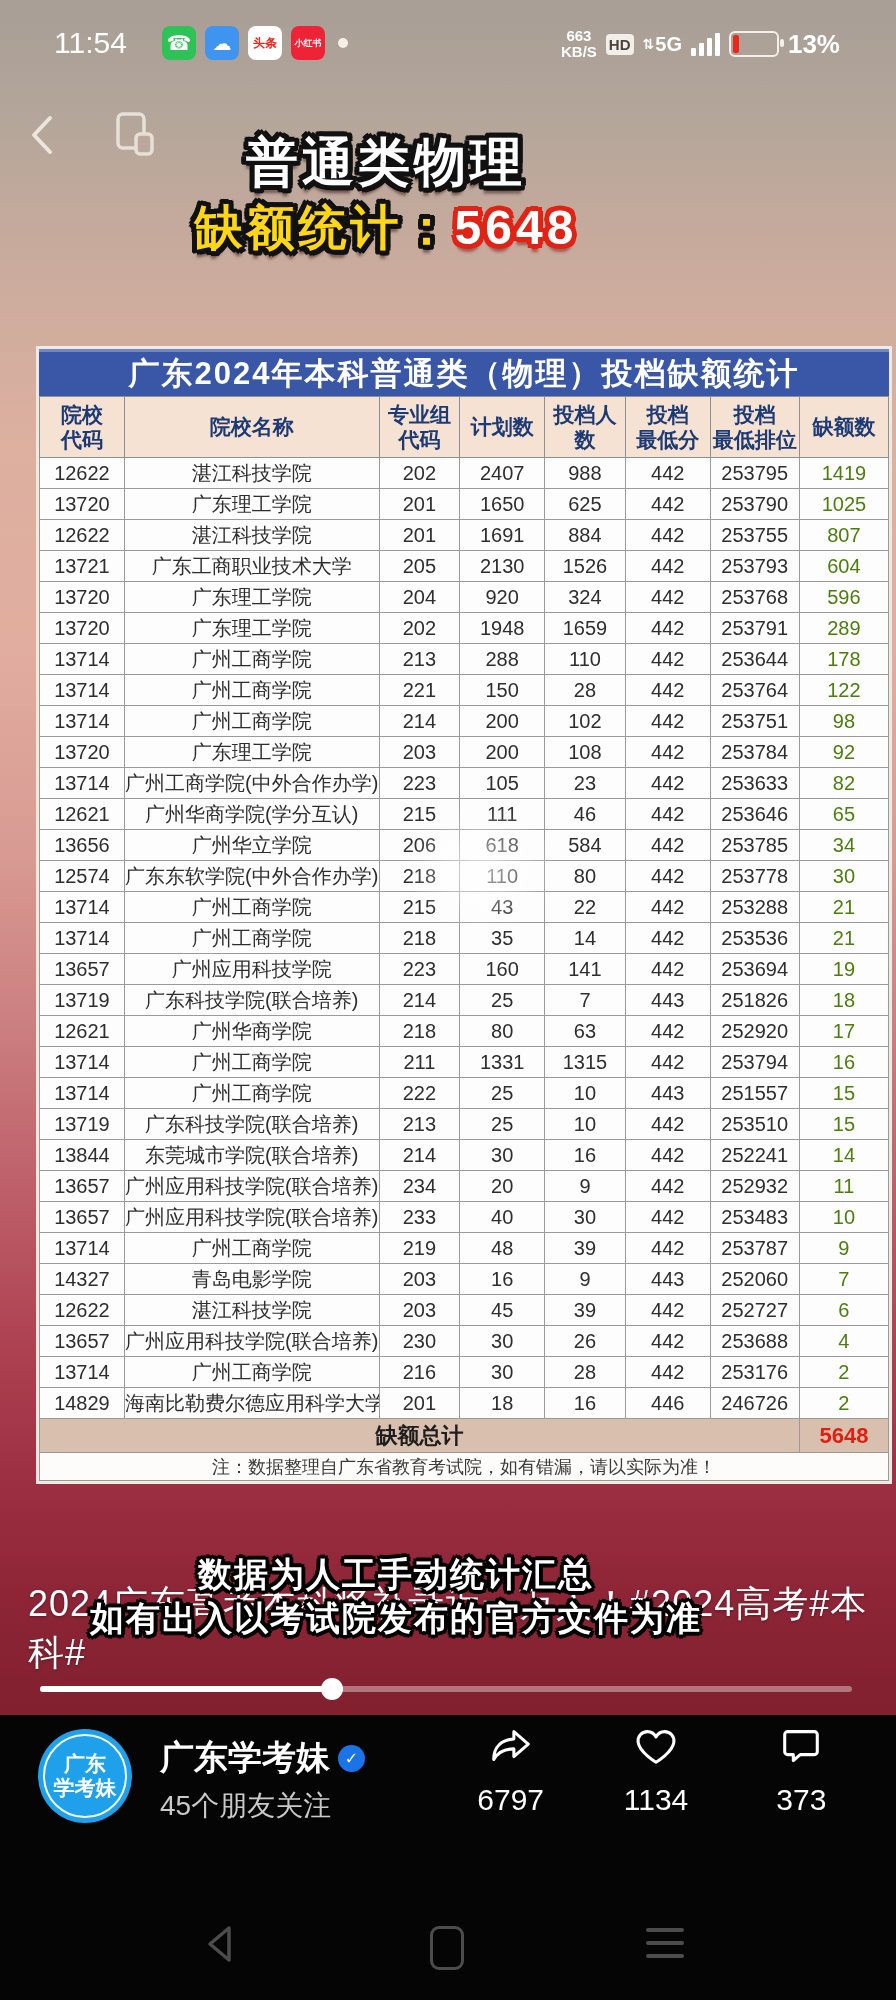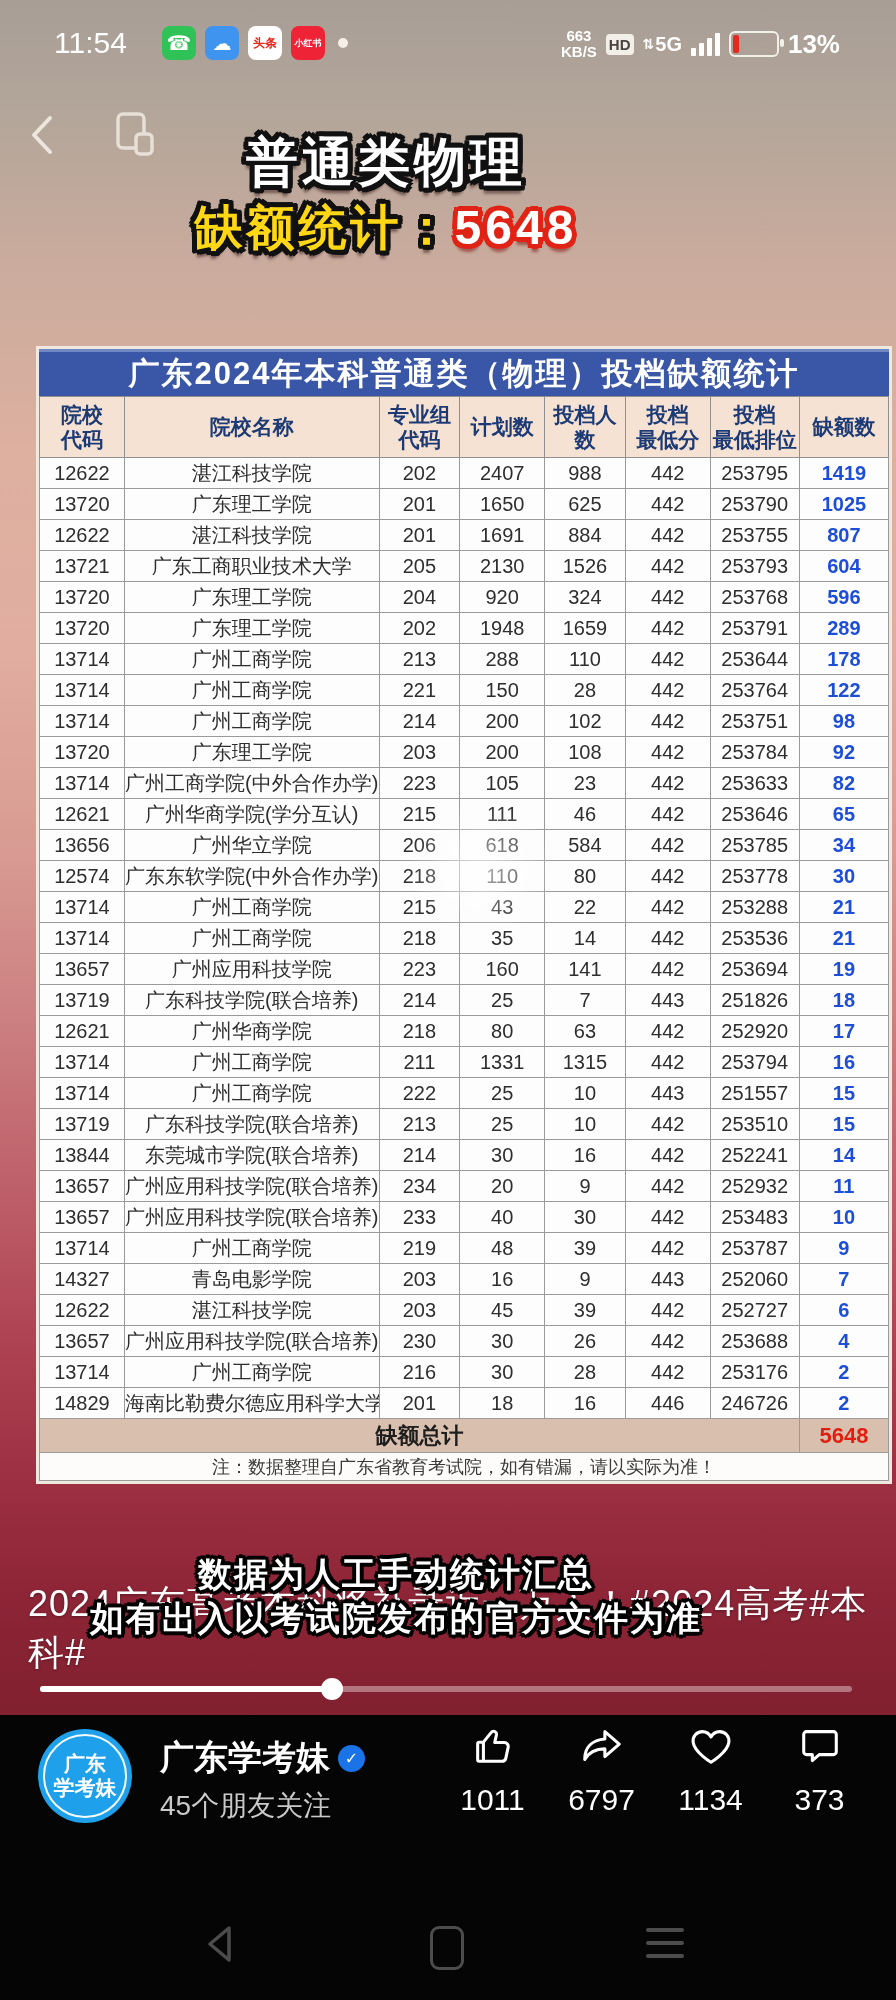--- a/index.html
+++ b/index.html
@@ -51,21 +51,21 @@
     border:3px solid #f0e9df;box-sizing:border-box;}
   .tbl-title{background:#3a56a6;border-top:3px solid #7089c4;color:#fff;text-align:center;
     font-size:31px;font-weight:800;letter-spacing:2px;height:44px;line-height:44px;}
   table{width:100%;border-collapse:collapse;table-layout:fixed;}
   col.c0{width:10%;} col.c1{width:30%;} col.c2{width:9.5%;} col.c3{width:10%;}
   col.c4{width:9.5%;} col.c5{width:10%;} col.c6{width:10.5%;} col.c7{width:10.5%;}
   th{background:#f6e2d2;color:#1c3a75;font-size:21px;font-weight:800;height:60px;
     white-space:pre-line;line-height:1.2;border:1px solid #8f8f8f;padding:0;}
   td{background:#fdfdfd;color:#2e2e2e;text-align:center;font-size:20px;height:30px;
     border:1px solid #9a9a9a;padding:0;overflow:hidden;white-space:nowrap;}
-  td.deficit{color:#1d4ed8;font-weight:700;}
+  td.deficit{color:#4d7c0f;font-weight:400;}
   tr.total-row td{background:#d9bfae;font-size:22px;font-weight:800;height:33px;color:#1d1d1d;}
   tr.total-row td.deficit{color:#e01f10;}
   tr.note-row td{background:#fdfcfa;font-size:18px;color:#3a3a3a;height:27px;font-weight:500;border-top:1px solid #9a9a9a;}
   .haze{position:absolute;left:368px;top:455px;width:150px;height:130px;border-radius:50%;
     background:radial-gradient(closest-side,rgba(255,255,255,.65),rgba(255,255,255,0));pointer-events:none;}
   
   .overlaytxt{position:absolute;width:792px;text-align:center;color:#fff;font-weight:800;
     font-size:34px;letter-spacing:2px;z-index:5;
     text-shadow:-3px -3px 0 #000,3px -3px 0 #000,-3px 3px 0 #000,3px 3px 0 #000,
     -4px 0 0 #000,4px 0 0 #000,0 -4px 0 #000,0 4px 0 #000;}
@@ -534,26 +534,20 @@
     </div>
     <div class="uname">
       <span>广东学考妹</span>
       <span class="badge">✓</span>
     </div>
     <div class="followers">45个朋友关注</div>
 
     <div class="engage">
       <div class="eng-item">
         <svg width="46" height="46" viewBox="0 0 24 24">
-          <path d="M7 20H4.8c-.5 0-.8-.4-.8-.8v-8.4c0-.5.4-.8.8-.8H7m0 10V10m0 10h9.6c1 0 1.9-.7 2.1-1.7l1.2-5.6c.3-1.3-.7-2.5-2-2.5h-5l.9-4c.2-1-.5-1.9-1.5-1.9-.5 0-1 .3-1.3.7L7 10" fill="none" stroke="#fff" stroke-width="1.6" stroke-linecap="round" stroke-linejoin="round"></path>
-        </svg>
-        <div class="eng-count">1011</div>
-      </div>
-      <div class="eng-item">
-        <svg width="46" height="46" viewBox="0 0 24 24">
           <path d="M13.5 4.5 21 11l-7.5 6.5v-4C8 13.5 5 15.5 3 19c0-6.5 4-10.2 10.5-10.7v-3.8z" fill="none" stroke="#fff" stroke-width="1.6" stroke-linecap="round" stroke-linejoin="round"></path>
         </svg>
         <div class="eng-count">6797</div>
       </div>
       <div class="eng-item">
         <svg width="46" height="46" viewBox="0 0 24 24">
           <path d="M12 20.5S3.5 15.4 2.7 10.2C2.2 7 4.6 4.5 7.5 4.5c1.9 0 3.6 1.1 4.5 2.8.9-1.7 2.6-2.8 4.5-2.8 2.9 0 5.3 2.5 4.8 5.7-.8 5.2-9.3 10.3-9.3 10.3z" fill="none" stroke="#fff" stroke-width="1.6" stroke-linejoin="round"></path>
         </svg>
         <div class="eng-count">1134</div>
       </div>

